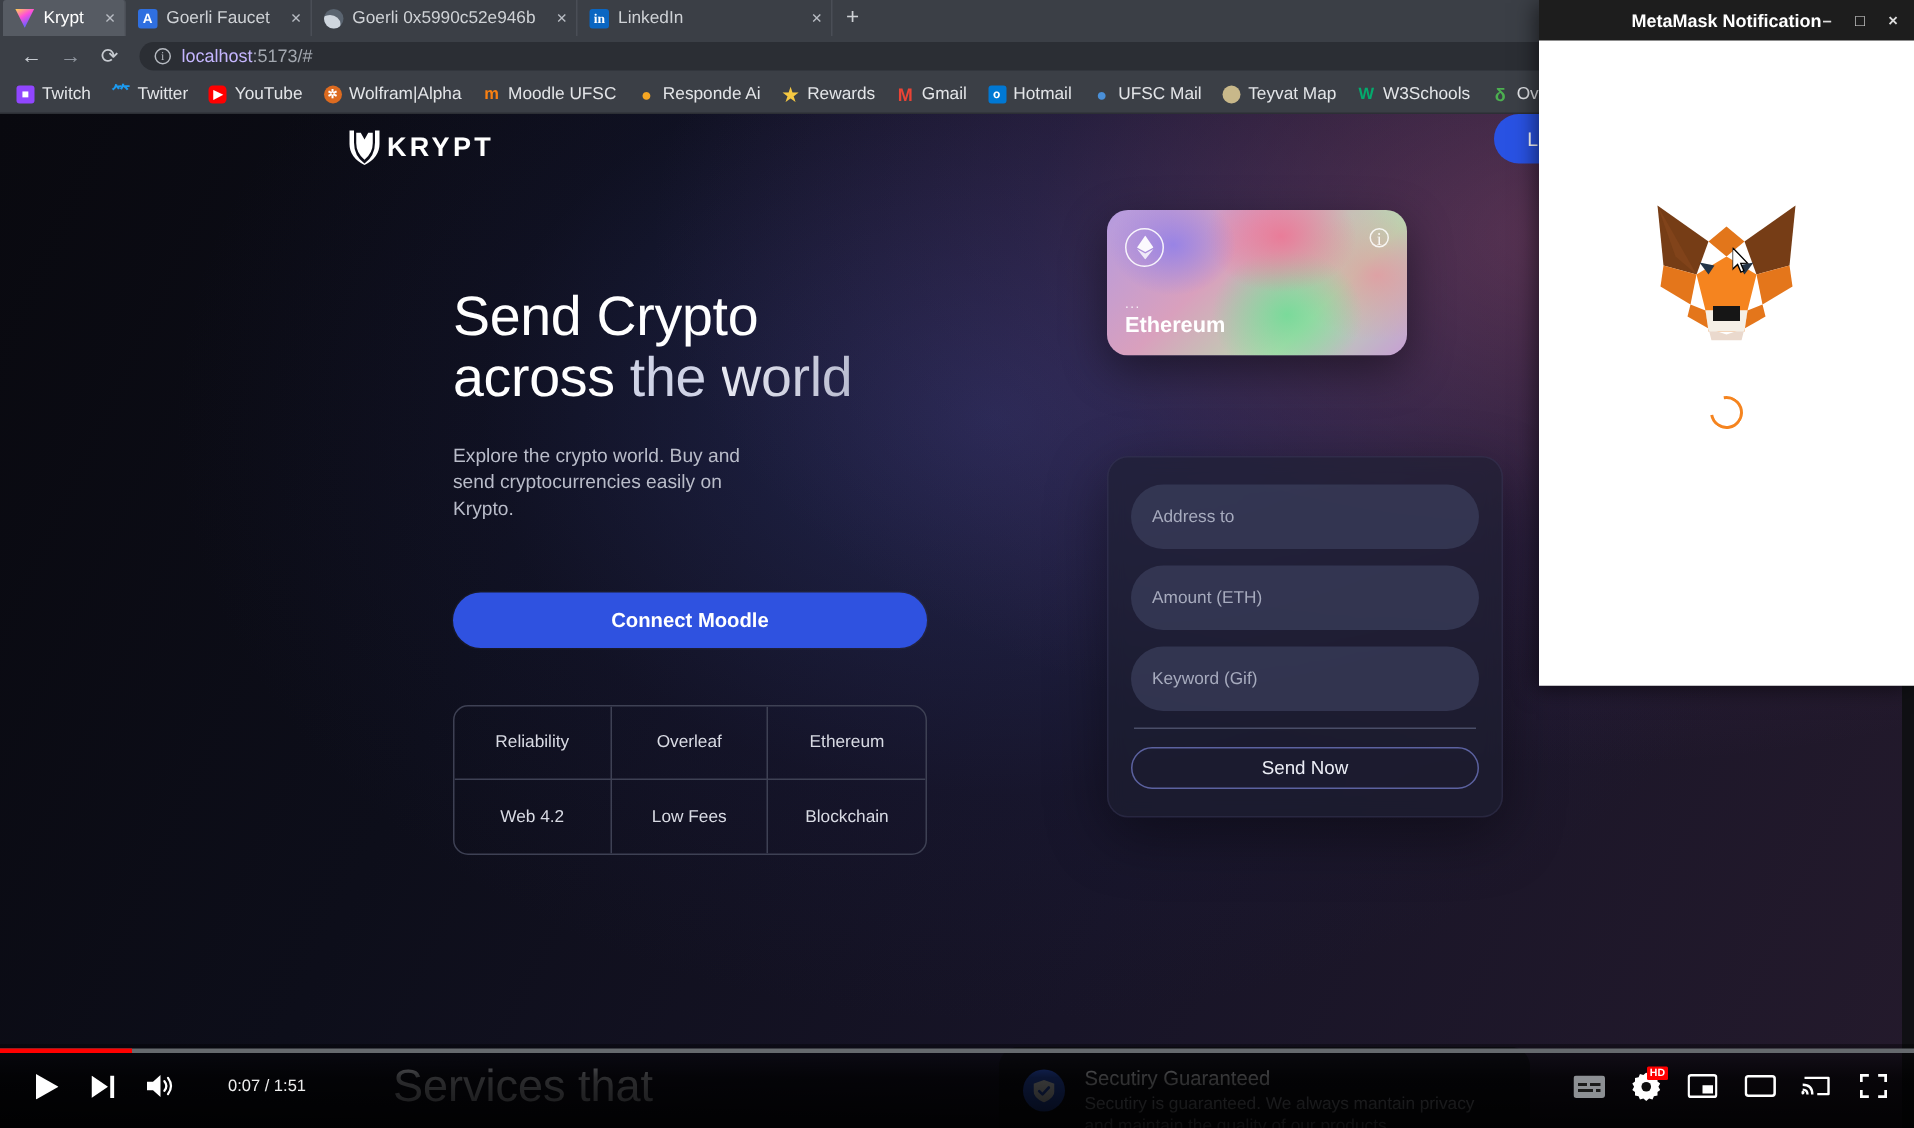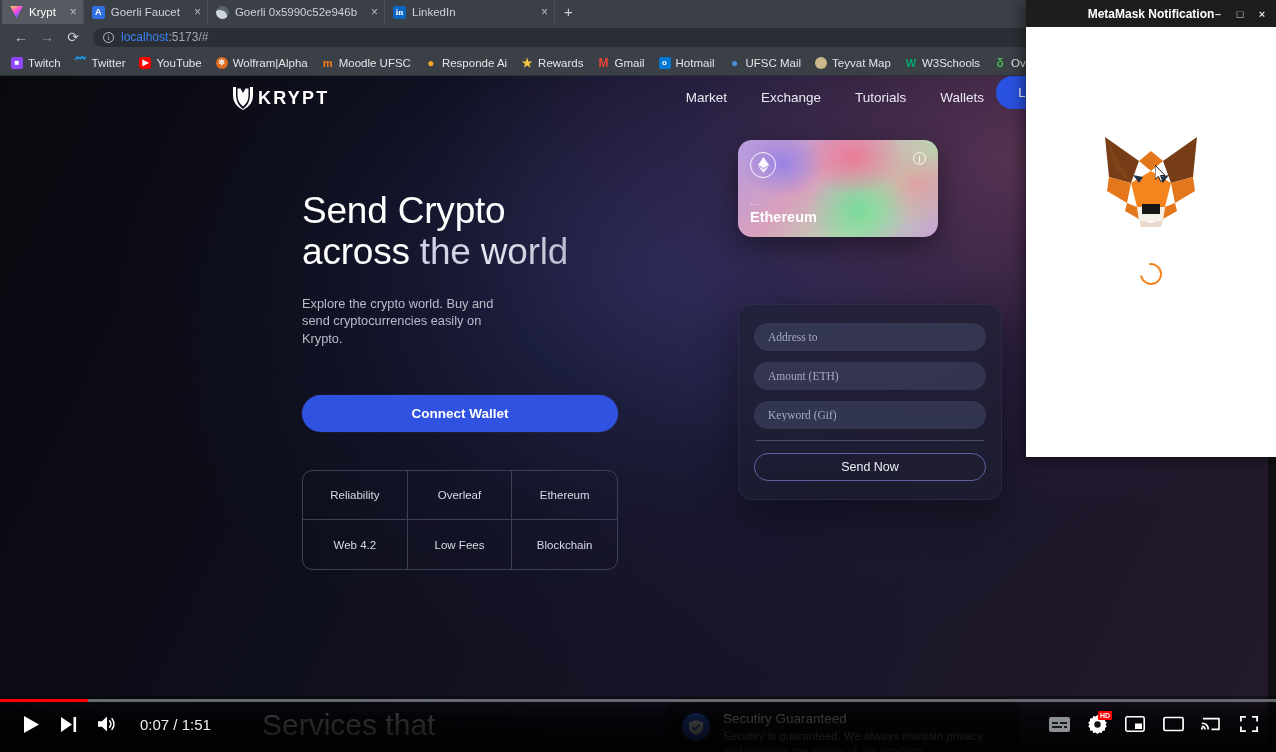--- a/index.html
+++ b/index.html
@@ -44,21 +44,21 @@
   .navbar { height:26px; display:flex; align-items:center; gap:0; padding:0 8px; background:#3b3f46;}
   .navbtn { width:26px; height:22px; display:flex; align-items:center; justify-content:center;
     color:#c7cbd1; font-size:14px; }
   .navbtn.dim { color:#8f959e; }
   .omni {
     flex:1; height:19px; background:#2b2e34; border-radius:10px; margin-left:7px; margin-right:2px;
     display:flex; align-items:center; gap:7px; padding:0 10px; font-size:12px; color:#e6e8eb;
   }
   .omni .info-ico { width:11px;height:11px;border:1px solid #b6bac1;border-radius:50%;
     font-size:8px;line-height:9px;text-align:center;color:#b6bac1;font-family:"Liberation Serif",serif;}
-  .omni .host { color:#3b82f6; }
+  .omni .host { color:#c4b5fd; }
   .omni .path { color:#a2a7af; }
 
   .bookmarks { height:26px; background:#3b3f46; display:flex; align-items:center;
     gap:0; padding:0 4px; overflow:hidden; border-bottom:1px solid #2c2f35;}
   .bm { display:flex; align-items:center; gap:5px; padding:0 7px; font-size:11.5px;
     color:#e3e5e8; white-space:nowrap; height:20px;}
   .bm-ico { width:12px; height:12px; flex:0 0 12px; border-radius:2px;
     display:flex; align-items:center; justify-content:center; font-size:8px; color:#fff; font-weight:bold;}
   .i-twitch{background:#9146ff;}
   .i-twitter{background:transparent;color:#1d9bf0;font-size:12px;}
@@ -158,24 +158,24 @@
 
   .send-form {
     width:264px; margin-top:67px; margin-left:0px;
     background:rgba(29,30,48,0.62);
     border:1px solid rgba(120,110,180,0.14);
     border-radius:14px; padding:18px 15px 18px 15px;
     box-shadow:0 12px 40px rgba(0,0,0,0.4);
     backdrop-filter:blur(6px);
   }
   .send-form input {
-    display:block; width:100%; height:28px; margin-bottom:11px;
+    display:block; width:100%; height:43px; margin-bottom:11px;
     border-radius:999px; border:none; outline:none;
     background:rgba(58,62,92,0.72); color:#e8e9f2;
-    padding:0 14px; font-size:11.5px; font-family:Liberation Serif, serif;
+    padding:0 14px; font-size:11.5px; font-family:Liberation Sans, sans-serif;
   }
   .send-form input::placeholder { color:#a7abbe; }
   .send-form hr { border:none; border-top:1px solid #4a4e68; margin:10px 2px 12px 2px; }
   .send-btn {
     width:100%; height:28px; border-radius:999px; background:transparent;
     border:1px solid #5c62a0; color:#eceef6; font-size:12.5px; cursor:pointer;
     font-family:"Liberation Sans",sans-serif;
   }
 
   
@@ -203,21 +203,21 @@
   
   .player {
     position:absolute; left:0; bottom:0; width:1276px; height:56px;
     background:linear-gradient(to top, rgba(0,0,0,0.92) 0%, rgba(0,0,0,0.78) 60%, rgba(0,0,0,0.35) 100%);
   }
   .progress { position:absolute; left:0; top:3px; width:1276px; height:3px; background:#666a6e; }
   .progress .played { position:absolute; left:0; top:0; height:3px; width:88px; background:#ff0000; }
   .pctl { position:absolute; top:14px; display:flex; align-items:center; gap:0; }
   .pctl.left { left:12px; gap:0px; }
   .pbtn { width:38px; height:28px; display:flex; align-items:center; justify-content:center; cursor:pointer; }
-  .ptime { color:#eee; font-size:15px; margin-left:14px; white-space:nowrap; }
+  .ptime { color:#eee; font-size:11px; margin-left:26px; white-space:nowrap; }
   .pctl.right { right:8px; }
   .pbtn.gear { position:relative; }
   .hd-badge {
     position:absolute; top:1px; right:4px; background:#ff0000; color:#fff;
     font-size:7px; font-weight:bold; padding:0 2px; border-radius:1px; line-height:9px;
   }
 
   
   .mm-window {
     position:absolute; left:1026px; top:0; width:250px; height:457px;
@@ -347,37 +347,31 @@
       <div class="pnav">
         <div class="logo">
           <span class="logo-mark">
             <svg width="22" height="24" viewBox="0 0 22 24">
                 <path d="M1 1 L4 1 L4 9 Q4 18 11 23 Q18 18 18 9 L18 1 L21 1 L21 10 Q21 19 11 24 Q1 19 1 10 Z" fill="#fff"></path>
                 <path d="M5.5 2.5 L8.5 2.5 L11 7 L13.5 2.5 L16.5 2.5 L16.5 9.5 Q16.5 16 11 20.5 Q5.5 16 5.5 9.5 Z" fill="#fff"></path>
               </svg>
           </span>
           <span class="logo-text">KRYPT</span>
         </div>
-        <div class="pnav-links">
-          <a href="#">Market</a>
-          <a href="#">Exchange</a>
-          <a href="#">Tutorials</a>
-          <a href="#">Wallets</a>
-        </div>
         <button class="login-btn">Login</button>
       </div>
 
       <div class="hero">
         <div class="hero-left">
           <div class="h1">
             <div>Send Crypto</div>
             <div><span>across </span><span class="soft">the </span><span class="softer">world</span></div>
           </div>
           <div class="sub">Explore the crypto world. Buy and send cryptocurrencies easily on Krypto.</div>
-          <button class="connect-btn">Connect Wallet</button>
+          <button class="connect-btn">Connect Moodle</button>
           <div class="feature-grid">
             <div class="fcell">Reliability</div>
             <div class="fcell">Overleaf</div>
             <div class="fcell">Ethereum</div>
             <div class="fcell">Web 4.2</div>
             <div class="fcell">Low Fees</div>
             <div class="fcell">Blockchain</div>
           </div>
         </div>
 

